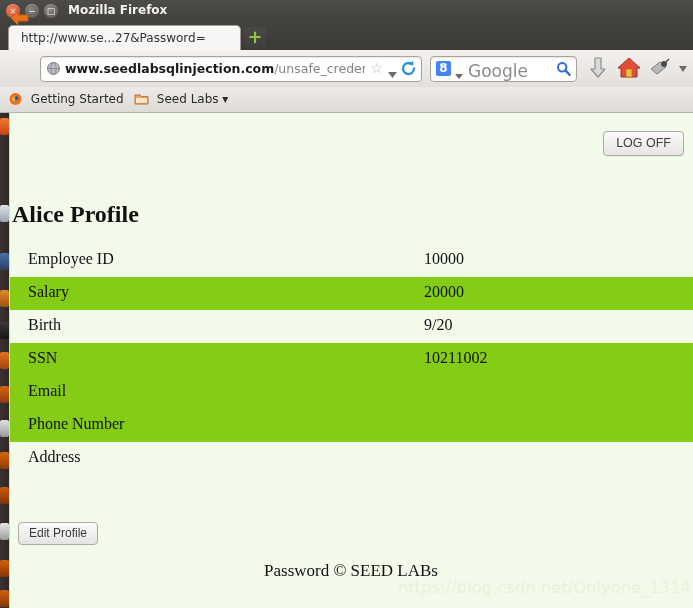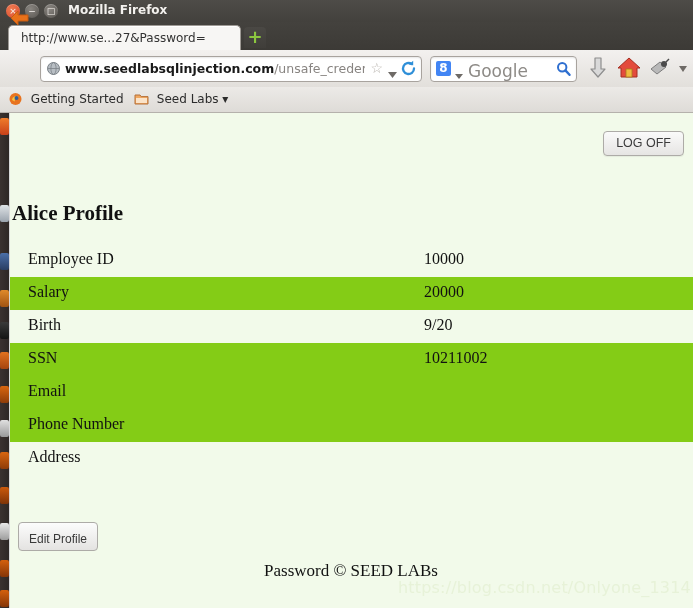--- a/index.html
+++ b/index.html
@@ -291,21 +291,21 @@
     font-size: 12.5px;
     font-family: "Liberation Sans", sans-serif;
     color: #3c3c3c;
     cursor: pointer;
     box-shadow: 0 1px 1px rgba(0,0,0,.06);
   }
 
   #profile-title {
     position: absolute;
     left: 3px; top: 88px;
-    font-size: 21px;
+    font-size: 24px;
     font-weight: bold;
     color: #111;
     font-family: "Liberation Serif", serif;
   }
 
   #profile-table {
     position: absolute;
     left: 1px; top: 131px;
     width: 683px;
   }
@@ -329,21 +329,21 @@
     left: 414px; top: 6px;
     font-size: 16px;
     color: #111;
     white-space: nowrap;
     font-family: "Liberation Serif", serif;
   }
 
   #edit-profile-btn {
     position: absolute;
     left: 9px; top: 409px;
-    padding: 9px 10px 4px 10px;
+    padding: 3px 10px 4px 10px;
     background: linear-gradient(to bottom,#fcfcfc 0%,#e4e3e1 100%);
     border: 1px solid #adaba7;
     border-radius: 4px;
     font-size: 12px;
     font-family: "Liberation Sans", sans-serif;
     color: #3a3a3a;
     cursor: pointer;
   }
 
   #copyright {

